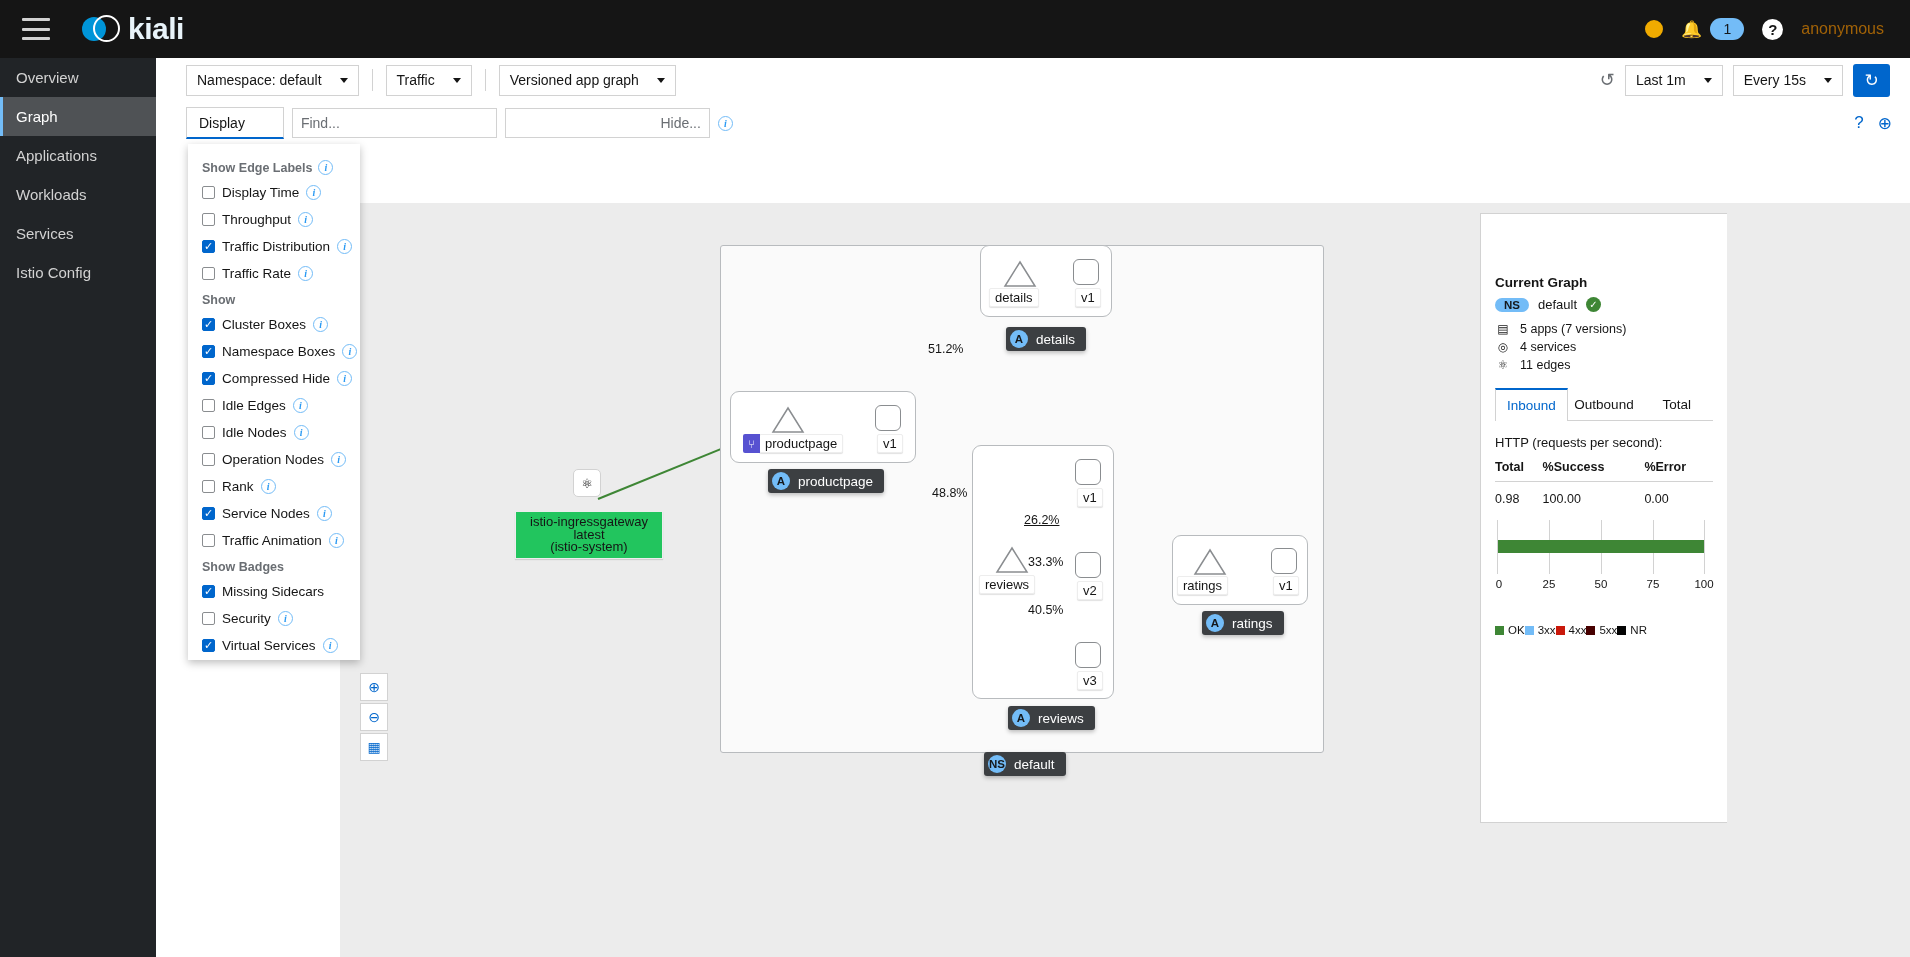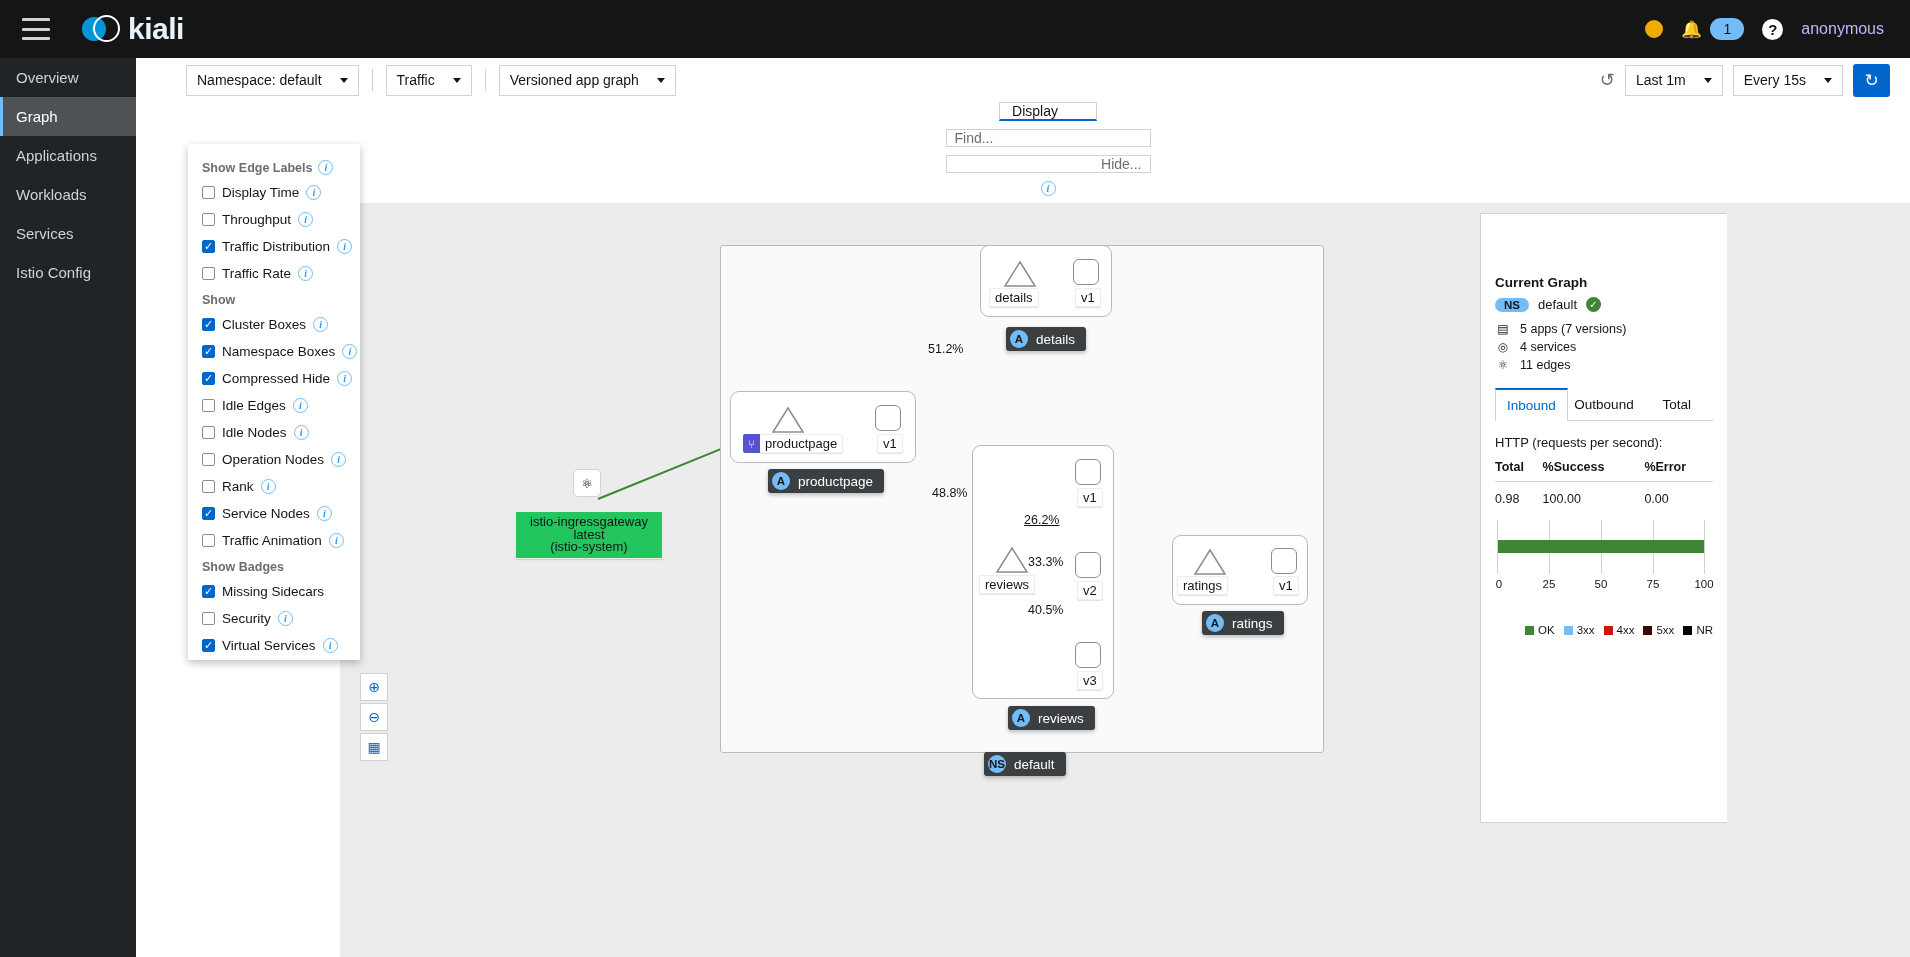--- a/index.html
+++ b/index.html
@@ -26,25 +26,25 @@
   .brand-logo .c2 { position: absolute; left: 11px; top: 5px; width: 27px; height: 27px;
      border: 2.5px solid #ffffff; border-radius: 50%; background: transparent; }
   .brand-text { color: #e8f3f9; font-size: 30px; font-weight: 700; margin-left: 8px; letter-spacing: -0.5px;}
   .masthead-right { margin-left: auto; display: flex; align-items: center; gap: 18px; margin-right: 26px; }
   .dot-icon { width: 18px; height: 18px; border-radius: 50%; border: 2px solid #f0ab00; background: #f0ab00; }
   .bell-wrap { display: flex; align-items: center; gap: 8px; }
   .badge-count { background: #73bcf7; color: #15181b; border-radius: 11px; min-width: 34px; height: 22px;
      display:flex; align-items:center; justify-content:center; font-size: 14px; padding: 0 8px;}
   .help-icon { width: 21px; height: 21px; border-radius: 50%; background: #fff; color: #151515;
      display: flex; align-items: center; justify-content: center; font-size: 15px; font-weight: 700; }
-  .user-name { color: #c4b5fd; font-size: 16px; }
+  .user-name { color: #a16207; font-size: 16px; }
 
   
   .sidebar {
-    position: absolute; top: 58px; left: 0; width: 136px; height: 899px;
+    position: absolute; top: 58px; left: 0; width: 156px; height: 899px;
     background: #212427;
   }
   .nav-item {
     height: 39px; display: flex; align-items: center; padding-left: 16px;
     color: #d2d2d2; font-size: 15px; cursor: pointer;
   }
   .nav-item.active { background: #4f5255; color: #fff; border-left: 3px solid #73bcf7; padding-left: 13px;}
 
   
   .main { position: absolute; top: 58px; left: 170px; width: 1740px; height: 899px; background: #fff; }
@@ -59,21 +59,21 @@
   }
   .dd .caret { width: 0; height: 0; border-left: 4.5px solid transparent; border-right: 4.5px solid transparent;
     border-top: 5px solid #151515; }
   .vsep { width: 1px; height: 22px; background: #d2d2d2; margin: 0 13px; }
 
   .toolbar-right { margin-left: auto; display: flex; align-items: center; gap: 10px; padding-right: 20px; }
   .history-icon { font-size: 18px; color: #6a6e73; }
   .refresh-btn { width: 37px; height: 33px; background: #0066cc; color: #fff; display:flex;
     align-items:center; justify-content:center; border-radius: 3px; font-size: 17px; cursor:pointer; }
 
-  .toolbar-row2 { height: 42px; display: flex; align-items: center; padding-left: 16px; gap: 8px; position: relative; flex-direction: column; }
+  .toolbar-row2 { height: 42px; display: flex; align-items: center; padding-left: 16px; gap: 8px; position: relative; }
   .display-btn {
     border: 1px solid #d2d2d2; border-bottom: 2px solid #06c; height: 32px; display:flex; align-items:center;
     padding: 0 12px; gap: 26px; font-size: 14px; cursor: pointer; background:#fff;
   }
   .txtinput {
     border: 1px solid #d2d2d2; height: 30px; width: 205px; font-size: 14px; padding: 0 8px;
     color: #6a6e73; display: flex; align-items: center; background: #fff;
   }
   .txtinput.hide-input { width: 205px; justify-content: flex-end; }
   .info-circle {
@@ -153,21 +153,21 @@
   .mtable th { text-align: left; font-size: 12.5px; font-weight: 700; padding-bottom: 7px;
      border-bottom: 1px solid #d2d2d2; }
   .mtable td { font-size: 12.5px; padding-top: 10px; color: #151515; }
   .chartbox { margin-top: 14px; position: relative; height: 78px; }
   .chart-plot { position: absolute; left: 2px; top: 0; width: 208px; height: 54px;
      border-left: 1px solid #d2d2d2; }
   .gridline { position: absolute; top: 0; height: 54px; width: 1px; background: #d2d2d2; }
   .bar { position: absolute; left: 0; top: 20px; height: 13px; background: #3e8635; }
   .tickrow { position: absolute; top: 58px; left: 0; width: 215px; height: 14px; }
   .tick { position: absolute; font-size: 11.5px; color: #151515; transform: translateX(-50%); }
-  .legend { display: flex; gap: 9px; margin-top: 26px; align-items: center; justify-content: flex-end; }
+  .legend { display: flex; margin-top: 26px; align-items: center; }
   .lg { display: flex; align-items: center; gap: 4px; font-size: 11.5px; }
   .lg-sq { width: 9px; height: 9px; }
 </style>
 </head>
 <body>
 
 <div class="masthead">
   <div class="hamburger">
     <span></span>
       <span></span>

